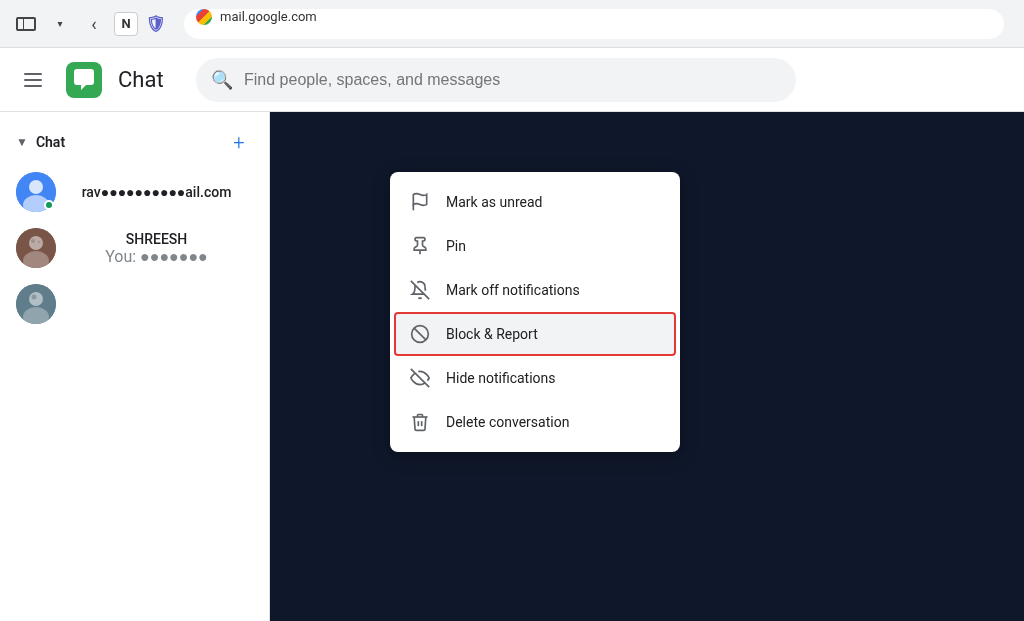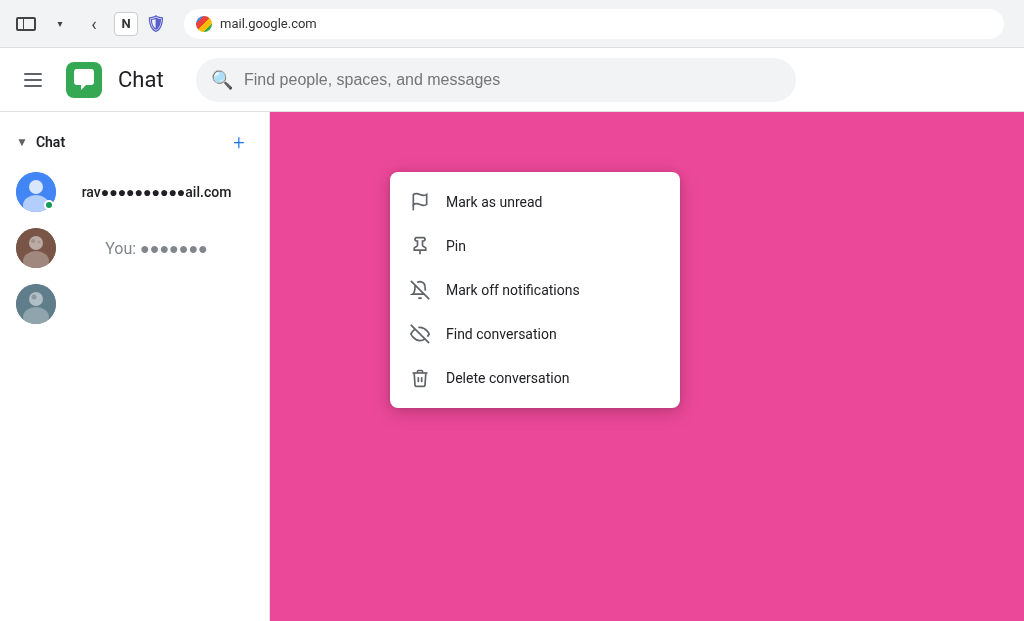--- a/index.html
+++ b/index.html
@@ -84,21 +84,20 @@
     .ext-shield {
       color: #5a5fcc;
       font-size: 16px;
     }
     .address-bar {
       flex: 1;
       height: 30px;
       background: #fff;
       border-radius: 15px;
       display: flex;
-      align-items: center;
       padding: 0 12px;
       margin: 0 8px;
       gap: 8px;
     }
     .g-logo {
       width: 16px;
       height: 16px;
       border-radius: 50%;
       background: linear-gradient(135deg, #4285f4 25%, #ea4335 25%, #ea4335 50%, #fbbc05 50%, #fbbc05 75%, #34a853 75%);
       flex-shrink: 0;
@@ -268,21 +267,21 @@
       border: 2px solid #fff;
     }
 
     
     .main-content {
       position: absolute;
       top: 112px;
       left: 270px;
       right: 0;
       bottom: 0;
-      background: #ec4899;
+      background: #0f172a;
     }
 
     
     .context-menu {
       position: absolute;
       top: 60px;
       left: 120px;
       width: 290px;
       background: #fff;
       border-radius: 8px;
@@ -399,20 +398,21 @@
           <circle cx="20" cy="20" r="20" fill="#795548"></circle>
           <circle cx="20" cy="15" r="7" fill="rgba(255,255,255,0.5)"></circle>
           <ellipse cx="20" cy="33" rx="13" ry="10" fill="rgba(255,255,255,0.3)"></ellipse>
 
           <circle cx="17" cy="13" r="2" fill="rgba(0,0,0,0.15)"></circle>
           <circle cx="23" cy="14" r="1.5" fill="rgba(0,0,0,0.1)"></circle>
         </svg>
       </div>
     </div>
     <div class="chat-info">
+      <div class="chat-name">SHREESH</div>
       <div class="chat-preview">You: ●●●●●●●</div>
     </div>
   </div>
 
   <div class="chat-item">
     <div style="position:relative; flex-shrink:0;">
       <div class="avatar" style="background:#607d8b;">
         <svg width="40" height="40" viewBox="0 0 40 40">
           <circle cx="20" cy="20" r="20" fill="#607d8b"></circle>
           <circle cx="20" cy="15" r="7" fill="rgba(255,255,255,0.5)"></circle>
@@ -454,30 +454,39 @@
           <path d="M13.73 21a2 2 0 0 1-3.46 0"></path>
           <path d="M18.63 13A17.89 17.89 0 0 1 18 8"></path>
           <path d="M6.26 6.26A5.86 5.86 0 0 0 6 8c0 7-3 9-3 9h14"></path>
           <path d="M18 8a6 6 0 0 0-9.33-5"></path>
           <line x1="1" y1="1" x2="23" y2="23"></line>
         </svg>
       </div>
       <span class="menu-label">Mark off notifications</span>
     </div>
 
+    <div class="menu-item highlighted">
+      <div class="menu-icon">
+        <svg class="icon-svg" viewBox="0 0 24 24" fill="none" stroke="#5f6368" stroke-width="2">
+          <circle cx="12" cy="12" r="10"></circle>
+          <line x1="4.93" y1="4.93" x2="19.07" y2="19.07"></line>
+        </svg>
+      </div>
+      <span class="menu-label">Block &amp; Report</span>
+    </div>
 
     <div class="menu-item">
       <div class="menu-icon">
         <svg class="icon-svg" viewBox="0 0 24 24" fill="none" stroke="#5f6368" stroke-width="2">
           <path d="M17.94 17.94A10.07 10.07 0 0 1 12 20c-7 0-11-8-11-8a18.45 18.45 0 0 1 5.06-5.94"></path>
           <path d="M9.9 4.24A9.12 9.12 0 0 1 12 4c7 0 11 8 11 8a18.5 18.5 0 0 1-2.16 3.19"></path>
           <line x1="1" y1="1" x2="23" y2="23"></line>
         </svg>
       </div>
-      <span class="menu-label">Find conversation</span>
+      <span class="menu-label">Hide notifications</span>
     </div>
 
     <div class="menu-item">
       <div class="menu-icon">
         <svg class="icon-svg" viewBox="0 0 24 24" fill="none" stroke="#5f6368" stroke-width="2">
           <polyline points="3 6 5 6 21 6"></polyline>
           <path d="M19 6l-1 14a2 2 0 0 1-2 2H8a2 2 0 0 1-2-2L5 6"></path>
           <path d="M10 11v6"></path>
           <path d="M14 11v6"></path>
           <path d="M9 6V4a1 1 0 0 1 1-1h4a1 1 0 0 1 1 1v2"></path>

